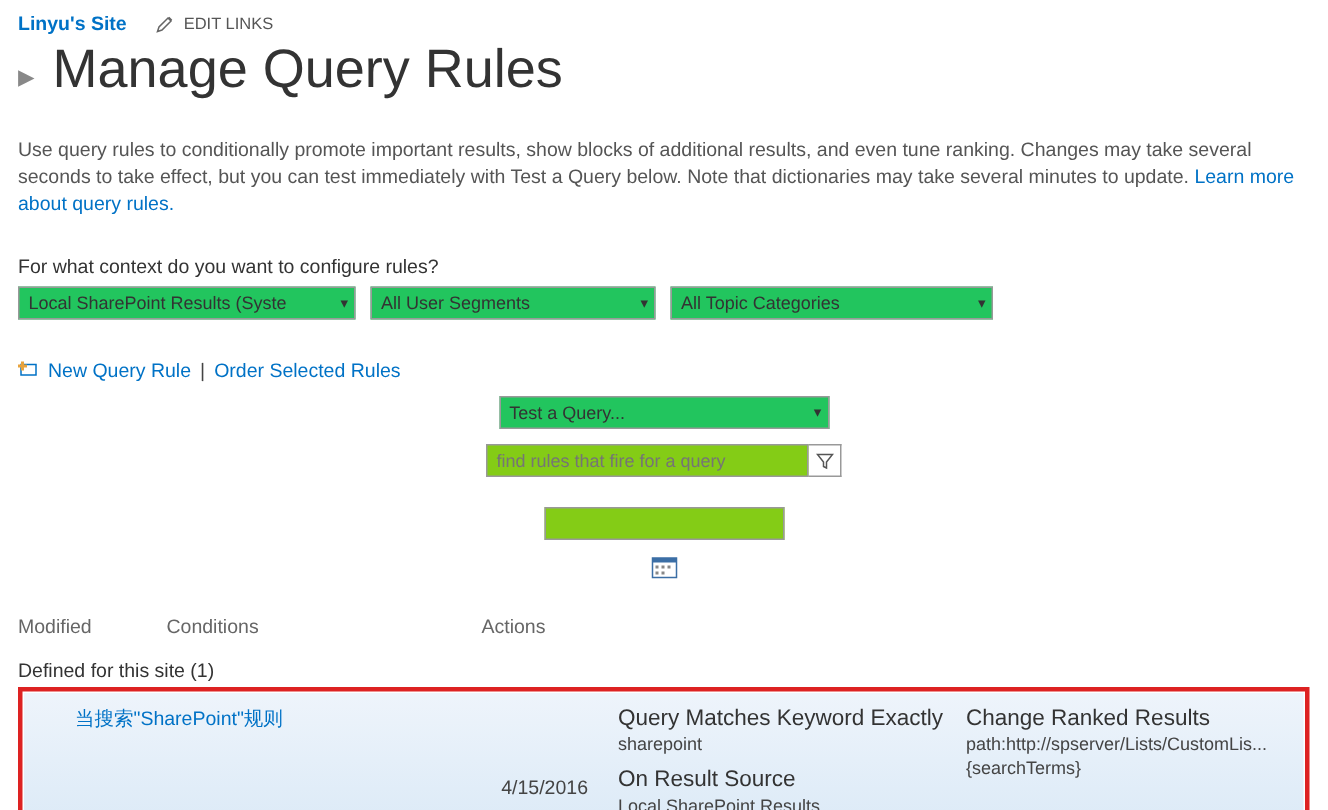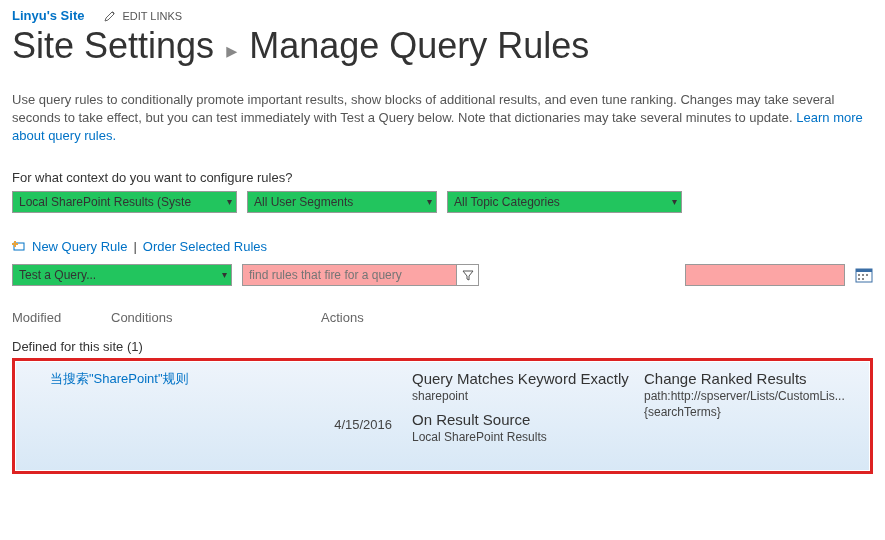--- a/index.html
+++ b/index.html
@@ -79,21 +79,21 @@
   background: #22c55e;
   font-size: 12px;
   cursor: pointer;
   box-sizing: border-box;
 }
 .sp-select .caret {
   font-size: 10px;
 }
 .sel1 { width: 225px; }
 .sel2 { width: 190px; }
-.sel3 { width: 235px; }
+.sel3 { width: 215px; }
 .sel4 { width: 220px; }
 .action-links {
   display: flex;
   align-items: center;
   gap: 6px;
   margin-bottom: 10px;
 }
 .action-links .icon {
   width: 14px;
   height: 12px;
@@ -104,25 +104,26 @@
   cursor: pointer;
   font-size: 13px;
 }
 .action-links .divider {
   color: #444;
 }
 .filter-row {
   display: flex;
   align-items: center;
   gap: 10px;
+  flex-direction: column;
 }
 .text-input {
   border: 1px solid #999;
   height: 22px;
-  background: #fca5a5;
+  background: #84cc16;
   padding: 0 6px;
   font-size: 12px;
   box-sizing: border-box;
 }
 .query-input {
   width: 215px;
   display: flex;
   align-items: center;
 }
 .filter-icon-box {
@@ -225,21 +226,20 @@
   <span class="site-link">Linyu's Site</span>
   <span class="edit-links">
     <svg width="12" height="12" viewBox="0 0 12 12">
         <path d="M1 11 L2 8 L8 2 L10 4 L4 10 Z M8.5 1.5 L10.5 3.5" stroke="#666" fill="none" stroke-width="1"></path>
       </svg>
     <span>EDIT LINKS</span>
   </span>
 </div>
 
 <h1 class="page-title">
-  <span class="primary">Site Settings</span>
   <span class="chevron">▸</span>
   <span class="secondary">Manage Query Rules</span>
 </h1>
 
 <div class="description">
   <span>Use query rules to conditionally promote important results, show blocks of additional results, and even tune ranking. Changes may take several seconds to take effect, but you can test immediately with Test a Query below. Note that dictionaries may take several minutes to update.</span>
   <span class="learn-link">Learn more about query rules.</span>
 </div>
 
 <div class="section-label">For what context do you want to configure rules?</div>

